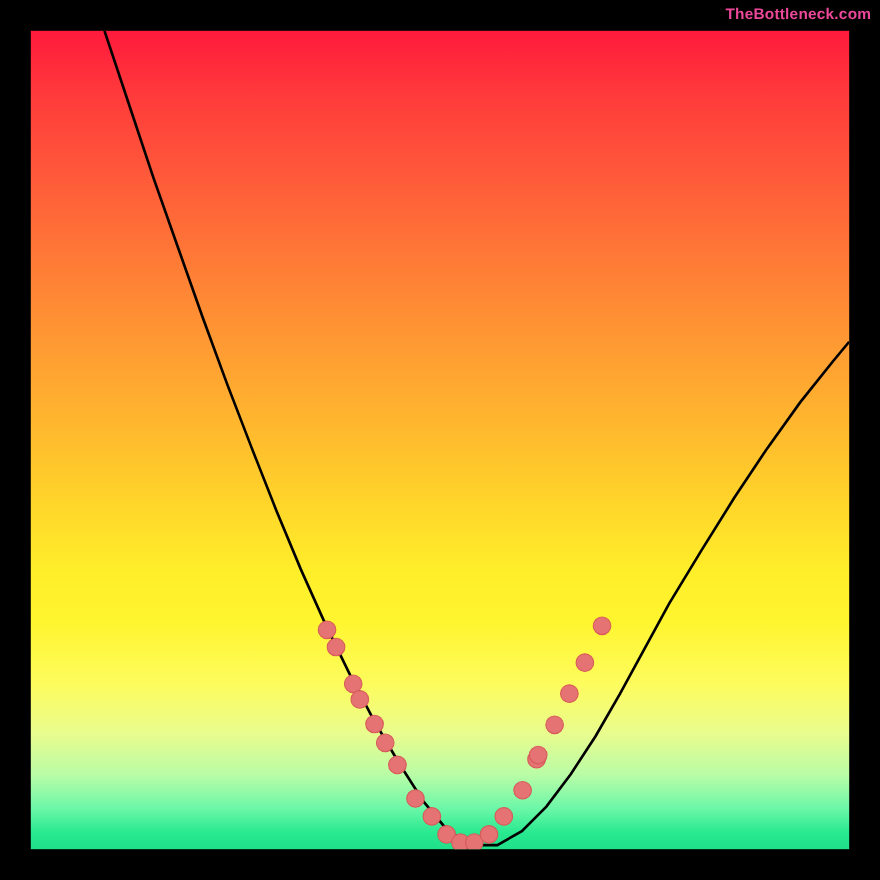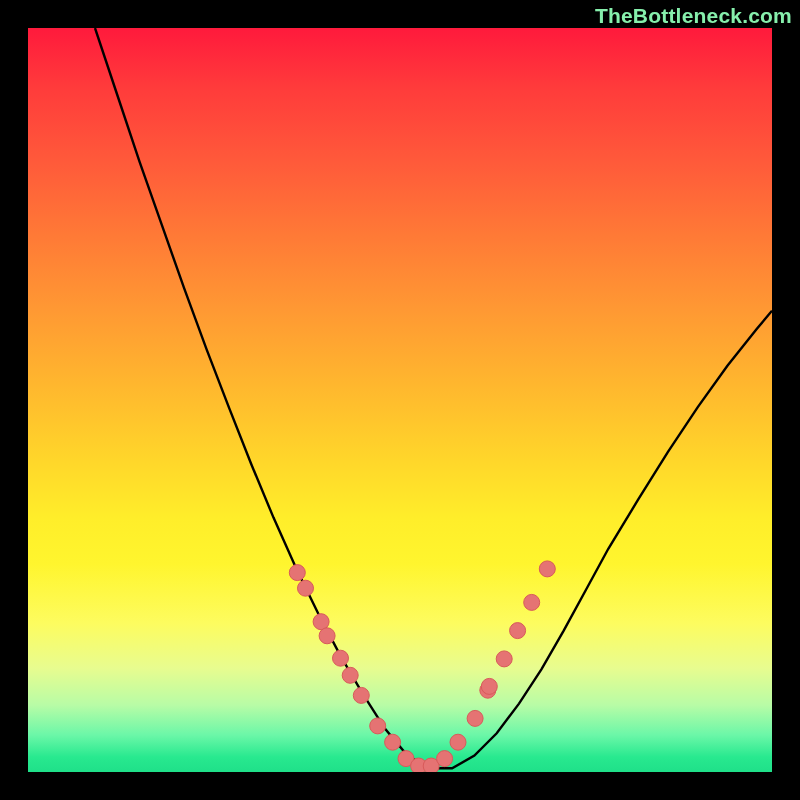--- a/index.html
+++ b/index.html
@@ -54,22 +54,22 @@
     position: absolute;
     left: 0;
     top: 0;
     width: 744px;
     height: 744px;
   }
   .watermark {
     position: absolute;
     top: 4px;
     right: 8px;
-    color: #86efac;
-    font-size: 21px;
+    color: #ec4899;
+    font-size: 14px;
     font-weight: 600;
     letter-spacing: 0.2px;
   }
 </style>
 </head>
 <body>
 
 <div class="frame">
   <div class="plot-area">
     <div class="gradient"></div>

